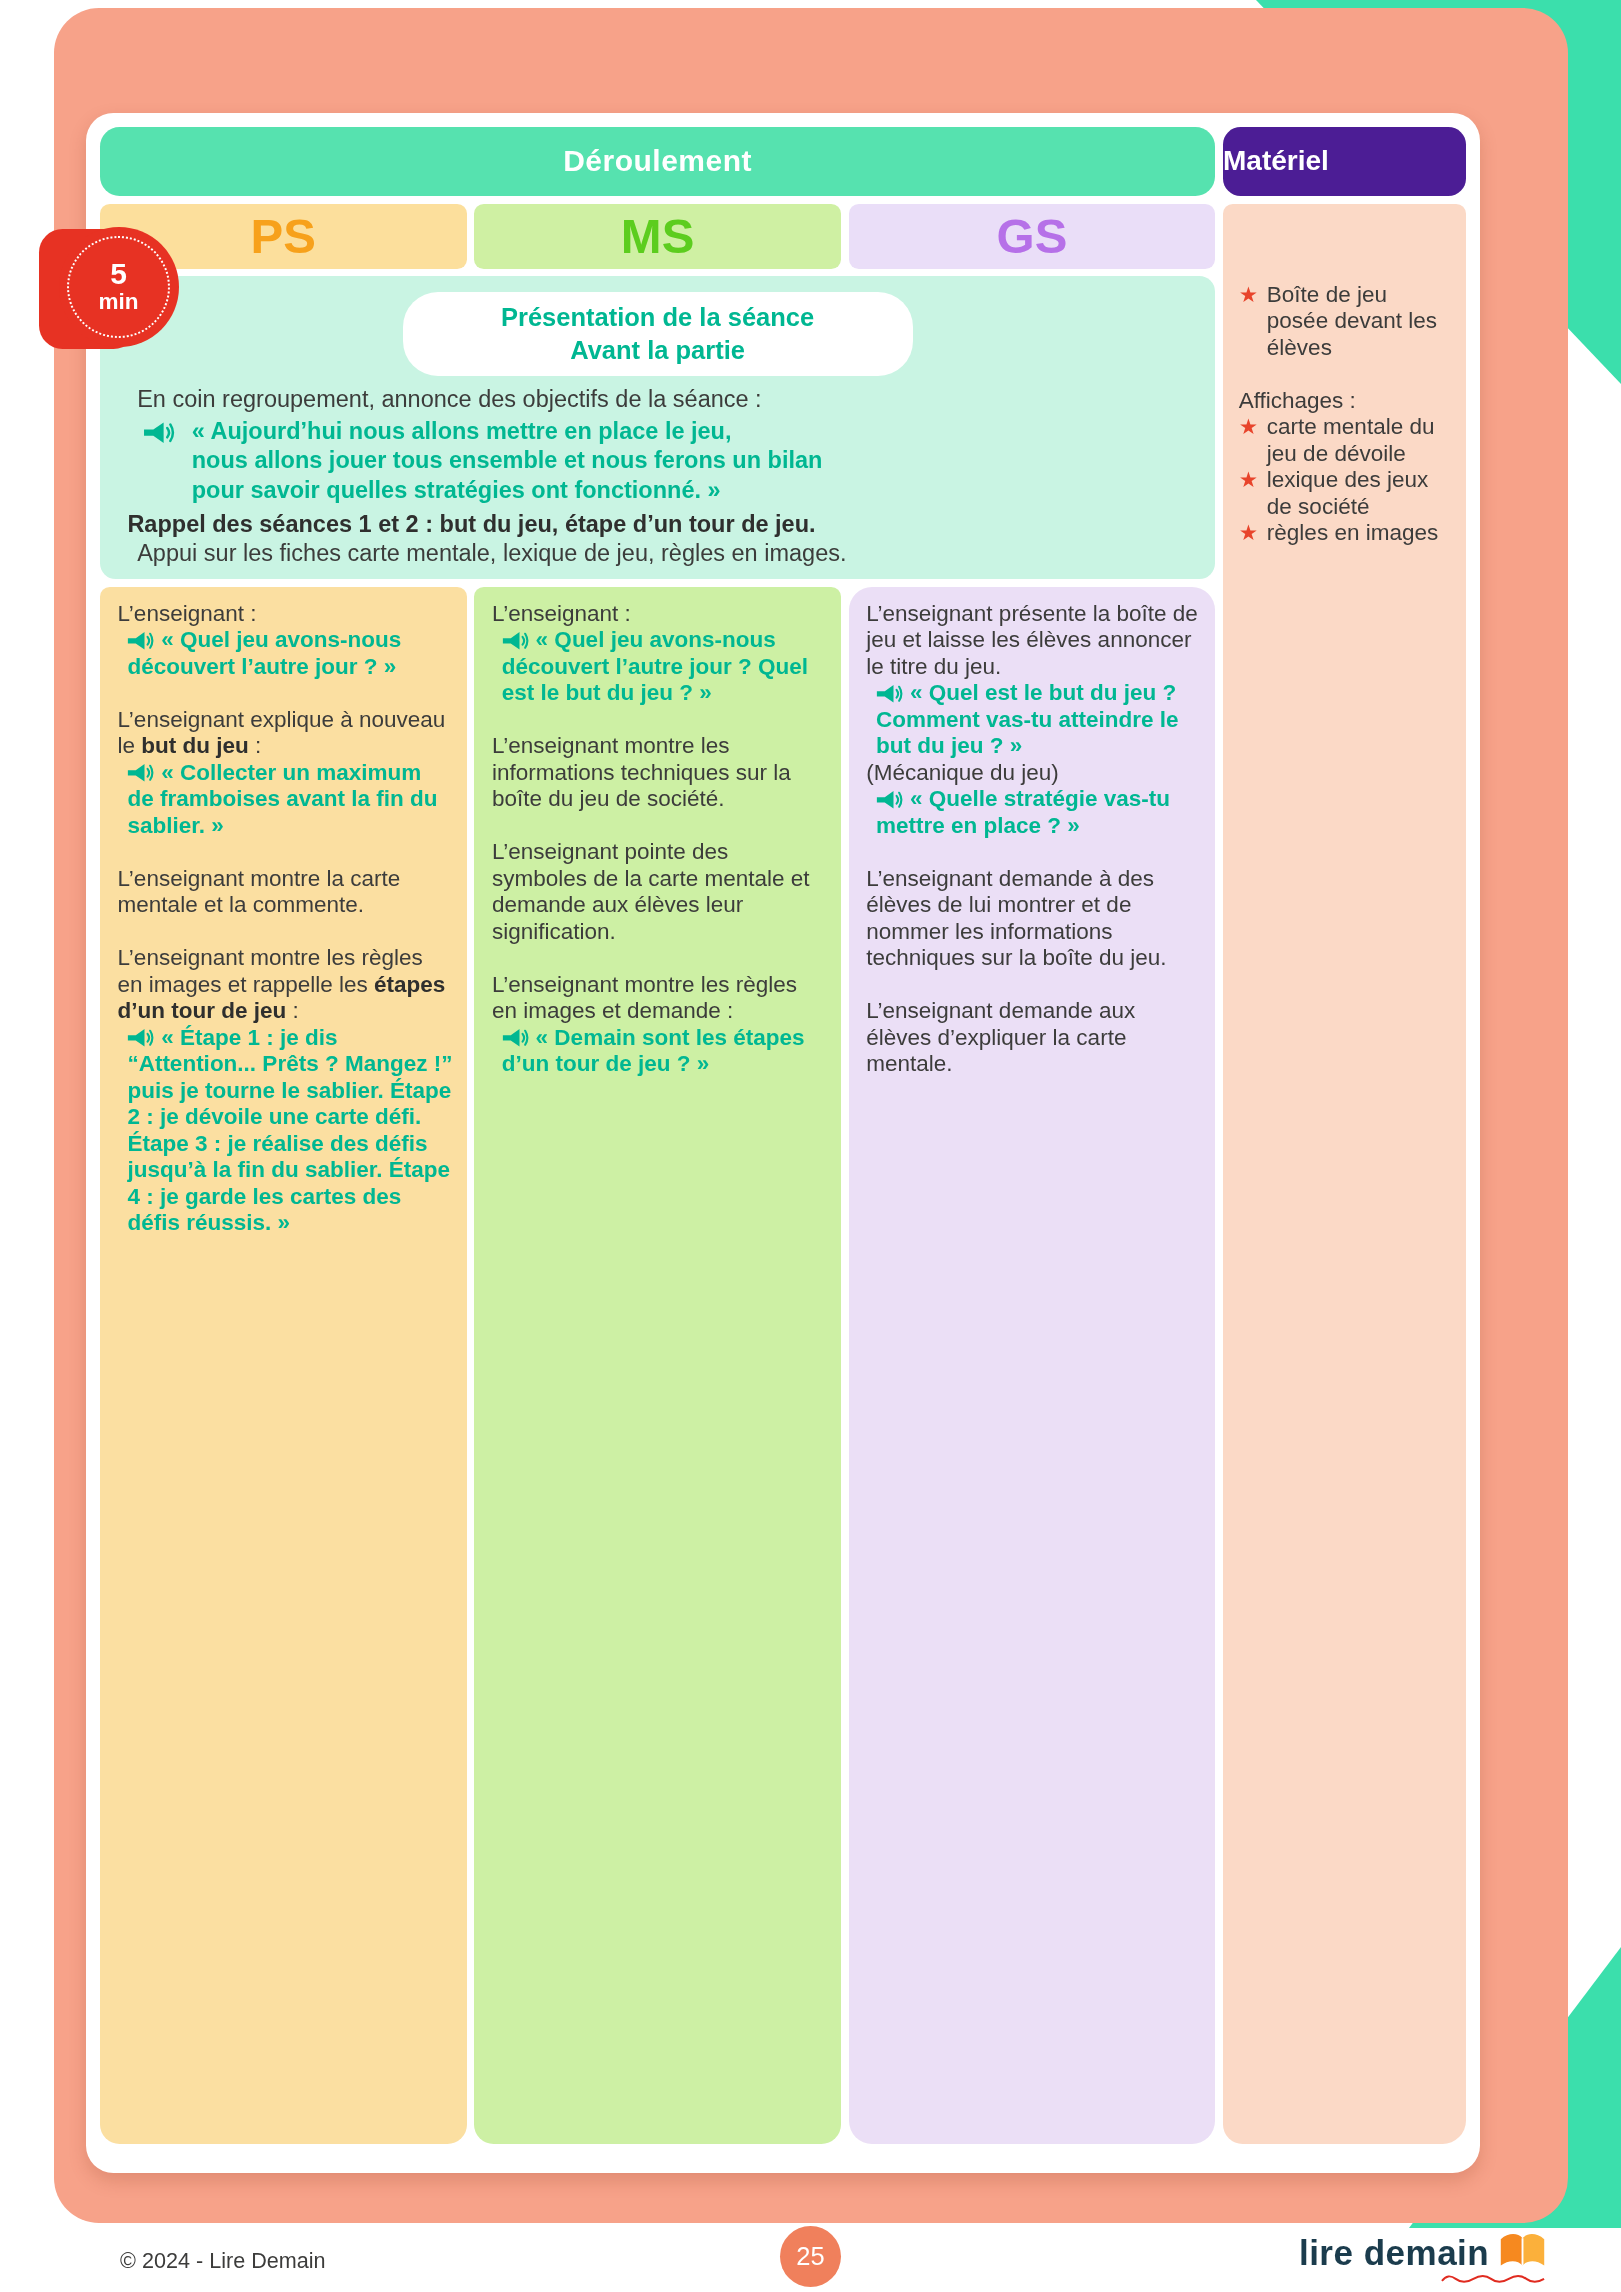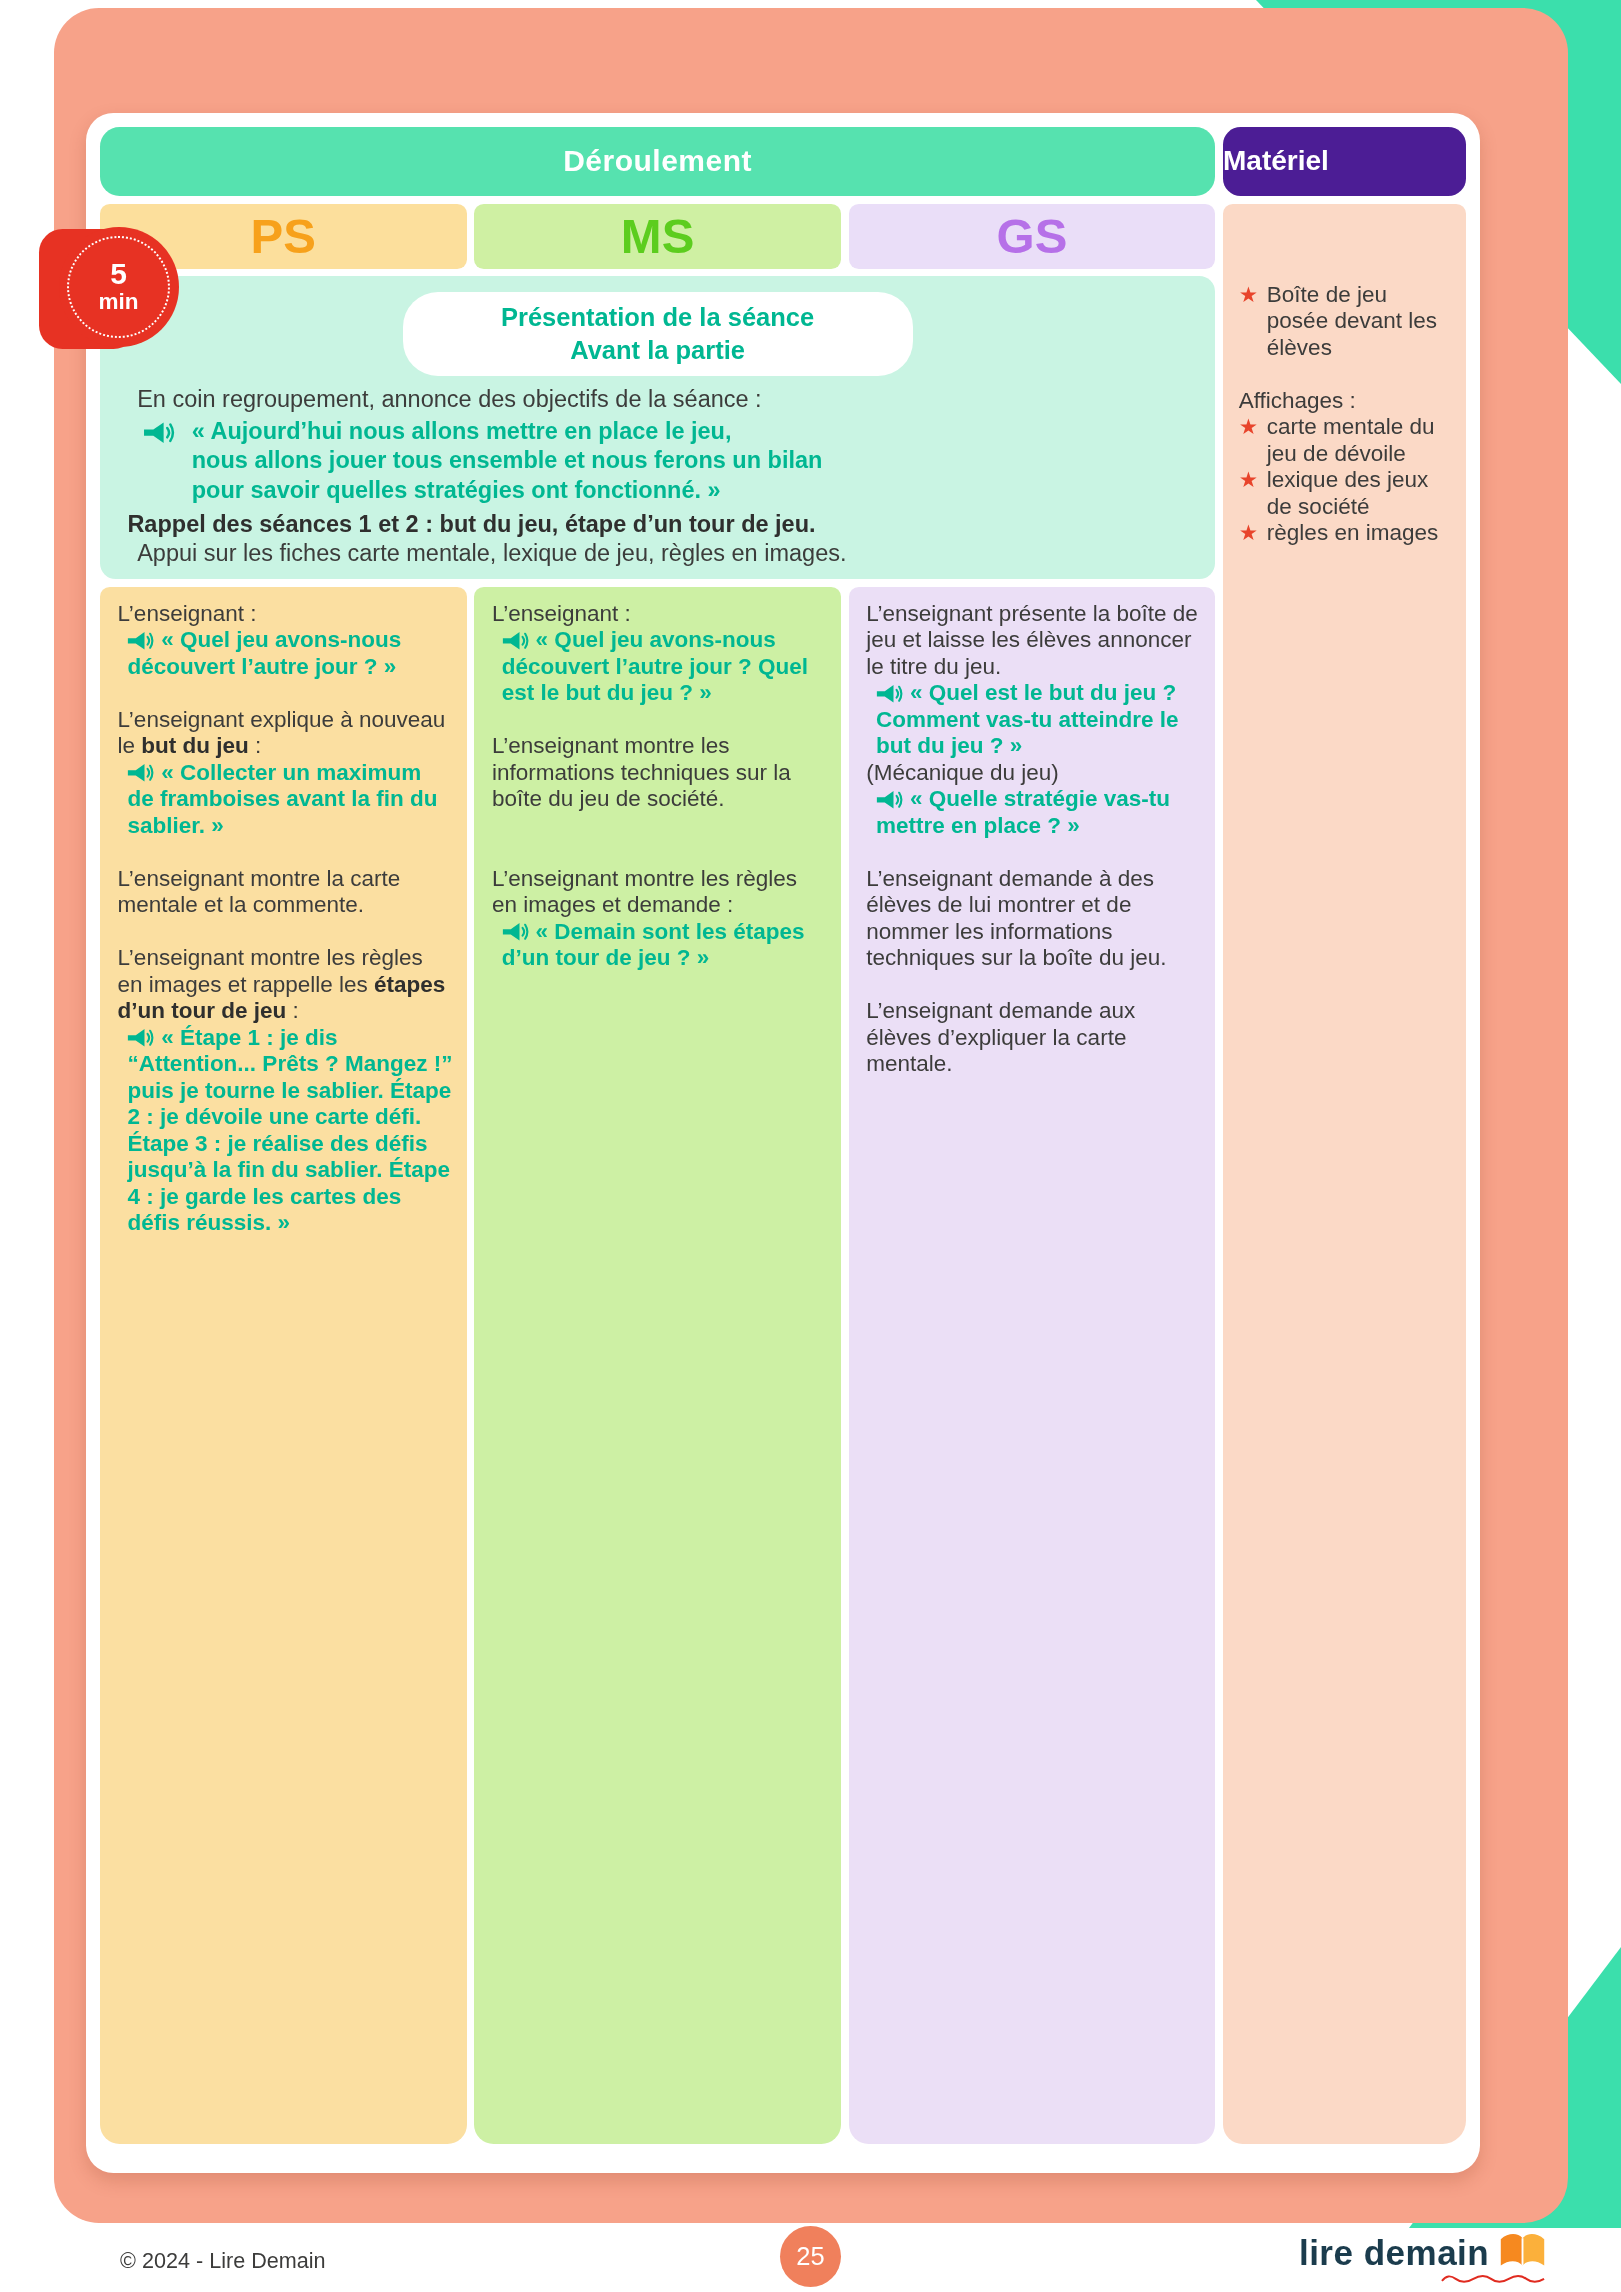--- a/index.html
+++ b/index.html
@@ -69,21 +69,21 @@
   .note { font-size: 23.5px; padding-left: 9.8px; }
   
   .columns-row { display: flex; gap: 7.8px; margin-top: 7.8px; flex: 1; }
   .col {
     flex: 1; border-radius: 9.8px 9.8px 19.6px 19.6px;
     padding: 13.7px 13.7px 13.7px 17.6px;
     font-size: 22.5px; line-height: 26.5px;
   }
   .col-ps { background: #FBDFA1; }
   .col-ms { background: #CDF0A4; }
-  .col-gs { background: #EBDFF6; }
+  .col-gs { background: #EBDFF6; border-radius: 23px; }
   .col p { margin: 0; }
   .col .gap { height: 26.5px; }
   .q { color: #00B792; font-weight: bold; }
   .b { font-weight: bold; color: #2F2F2E; }
   .speech { padding-left: 9.8px; }
   .spk-icon { vertical-align: -4.9px; margin-right: 5.9px; }
   
   .sidebar {
     width: 243px; background: #FBD9C6;
     border-radius: 9.8px 9.8px 23.5px 19.6px;
@@ -207,20 +207,21 @@
             <div class="col col-ms">
                 <p class="plain"><span>L’enseignant :</span></p>
                 <p class="speech"><svg class="spk-icon" width="28" height="23.5" viewBox="0 0 32 26" aria-hidden="true">
     <path d="M1 10 L10 10 L20 3 L20 23 L10 16 L1 16 Z" fill="#00B792"></path>
     <path d="M23.5 8.5 Q27 13 23.5 17.5" stroke="#00B792" stroke-width="2.4" fill="none" stroke-linecap="round"></path>
     <path d="M26.5 5 Q31.5 13 26.5 21" stroke="#00B792" stroke-width="2.4" fill="none" stroke-linecap="round"></path>
   </svg><span class="q">« Quel jeu avons-nous découvert l’autre jour ? Quel est le but du jeu ? »</span></p>
                 <div class="gap"></div>
                 <p class="plain"><span>L’enseignant montre les informations techniques sur la boîte du jeu de société.</span></p>
                 <div class="gap"></div>
+                <p class="plain"><span>L’enseignant pointe des symboles de la carte mentale et demande aux élèves leur signification.</span></p>
                 <div class="gap"></div>
                 <p class="plain"><span>L’enseignant montre les règles en images et demande :</span></p>
                 <p class="speech"><svg class="spk-icon" width="28" height="23.5" viewBox="0 0 32 26" aria-hidden="true">
     <path d="M1 10 L10 10 L20 3 L20 23 L10 16 L1 16 Z" fill="#00B792"></path>
     <path d="M23.5 8.5 Q27 13 23.5 17.5" stroke="#00B792" stroke-width="2.4" fill="none" stroke-linecap="round"></path>
     <path d="M26.5 5 Q31.5 13 26.5 21" stroke="#00B792" stroke-width="2.4" fill="none" stroke-linecap="round"></path>
   </svg><span class="q">« Demain sont les étapes d’un tour de jeu ? »</span></p>
               </div>
             <div class="col col-gs">
                 <p class="plain"><span>L’enseignant présente la boîte de jeu et laisse les élèves annoncer le titre du jeu.</span></p>

